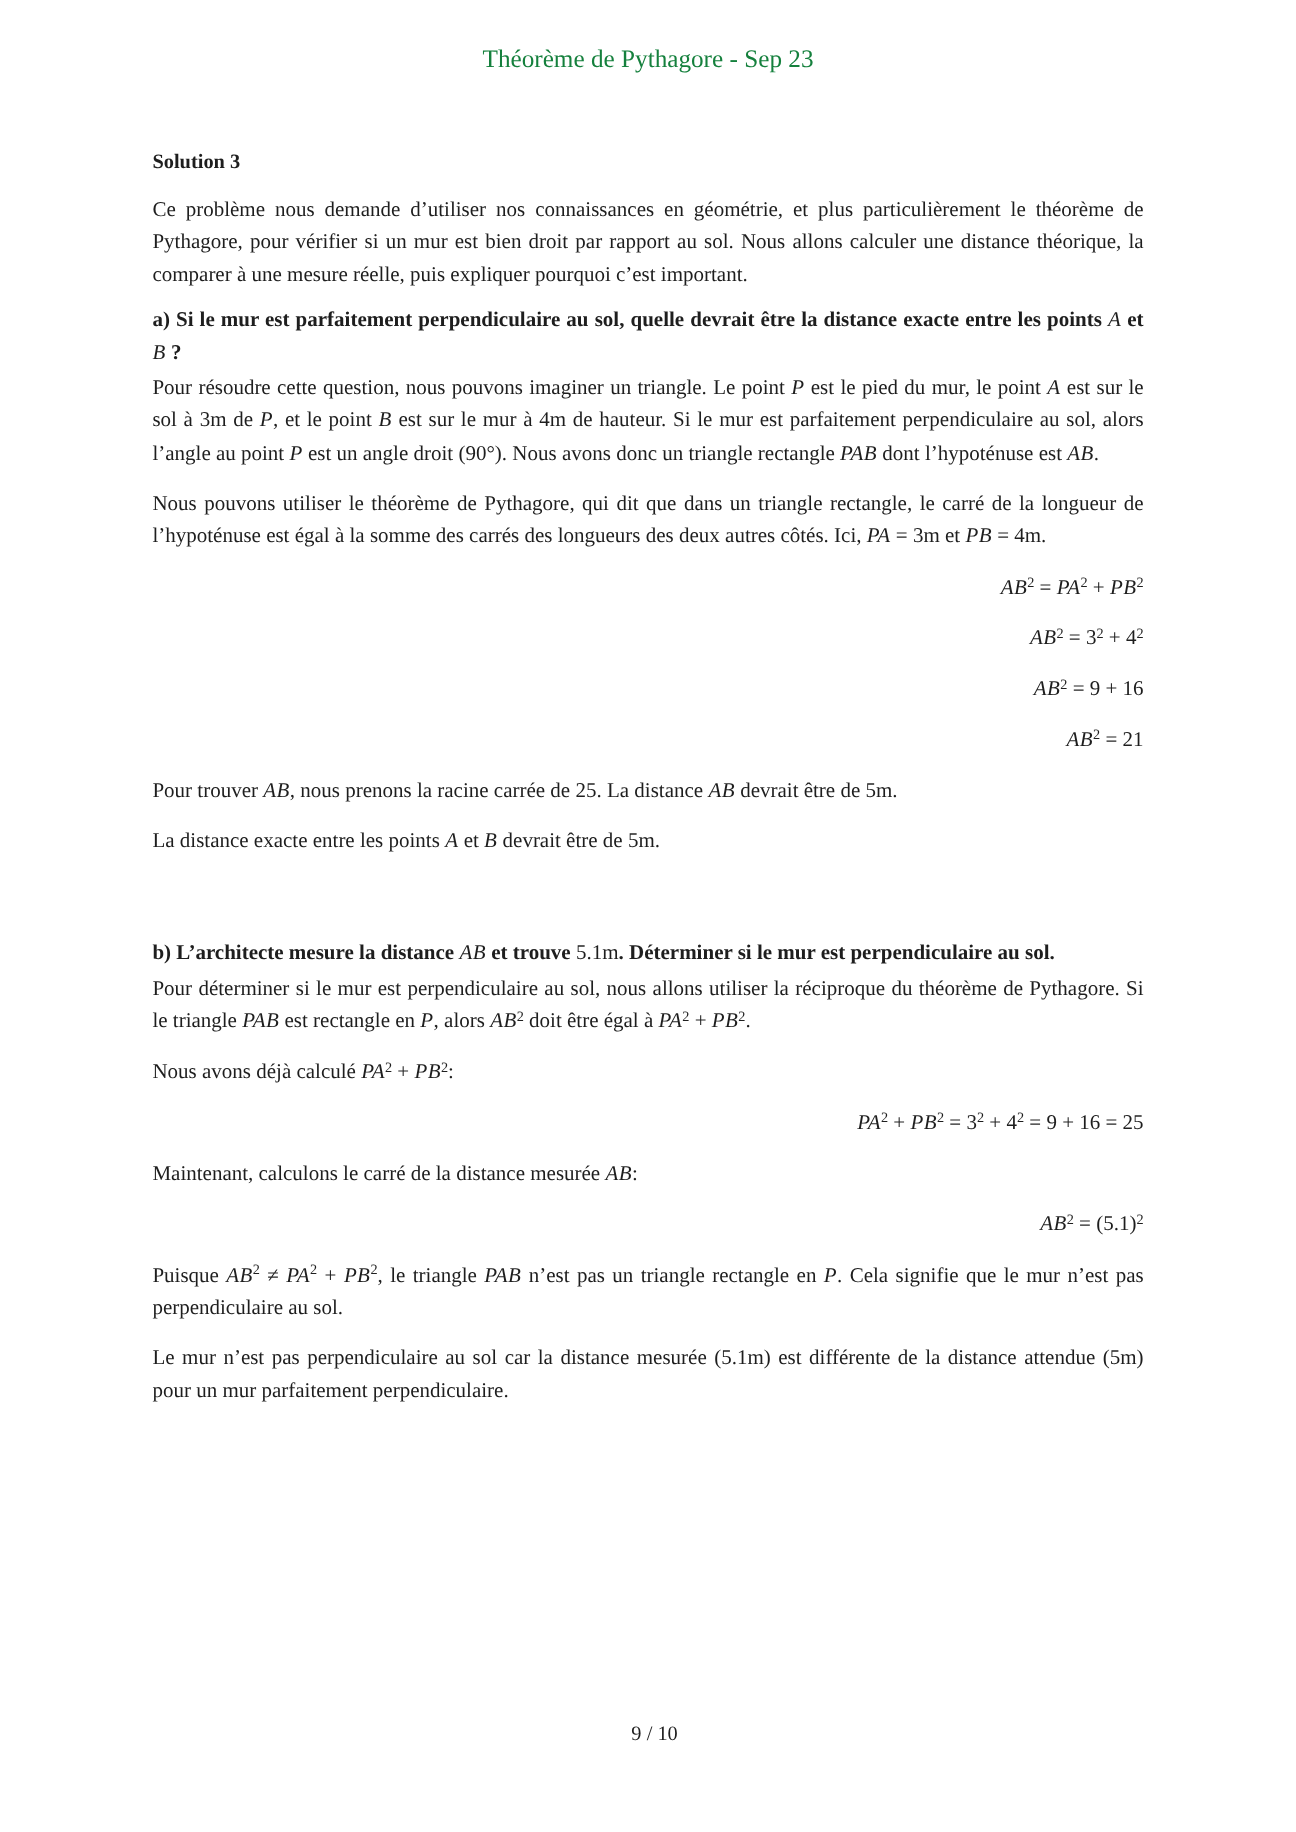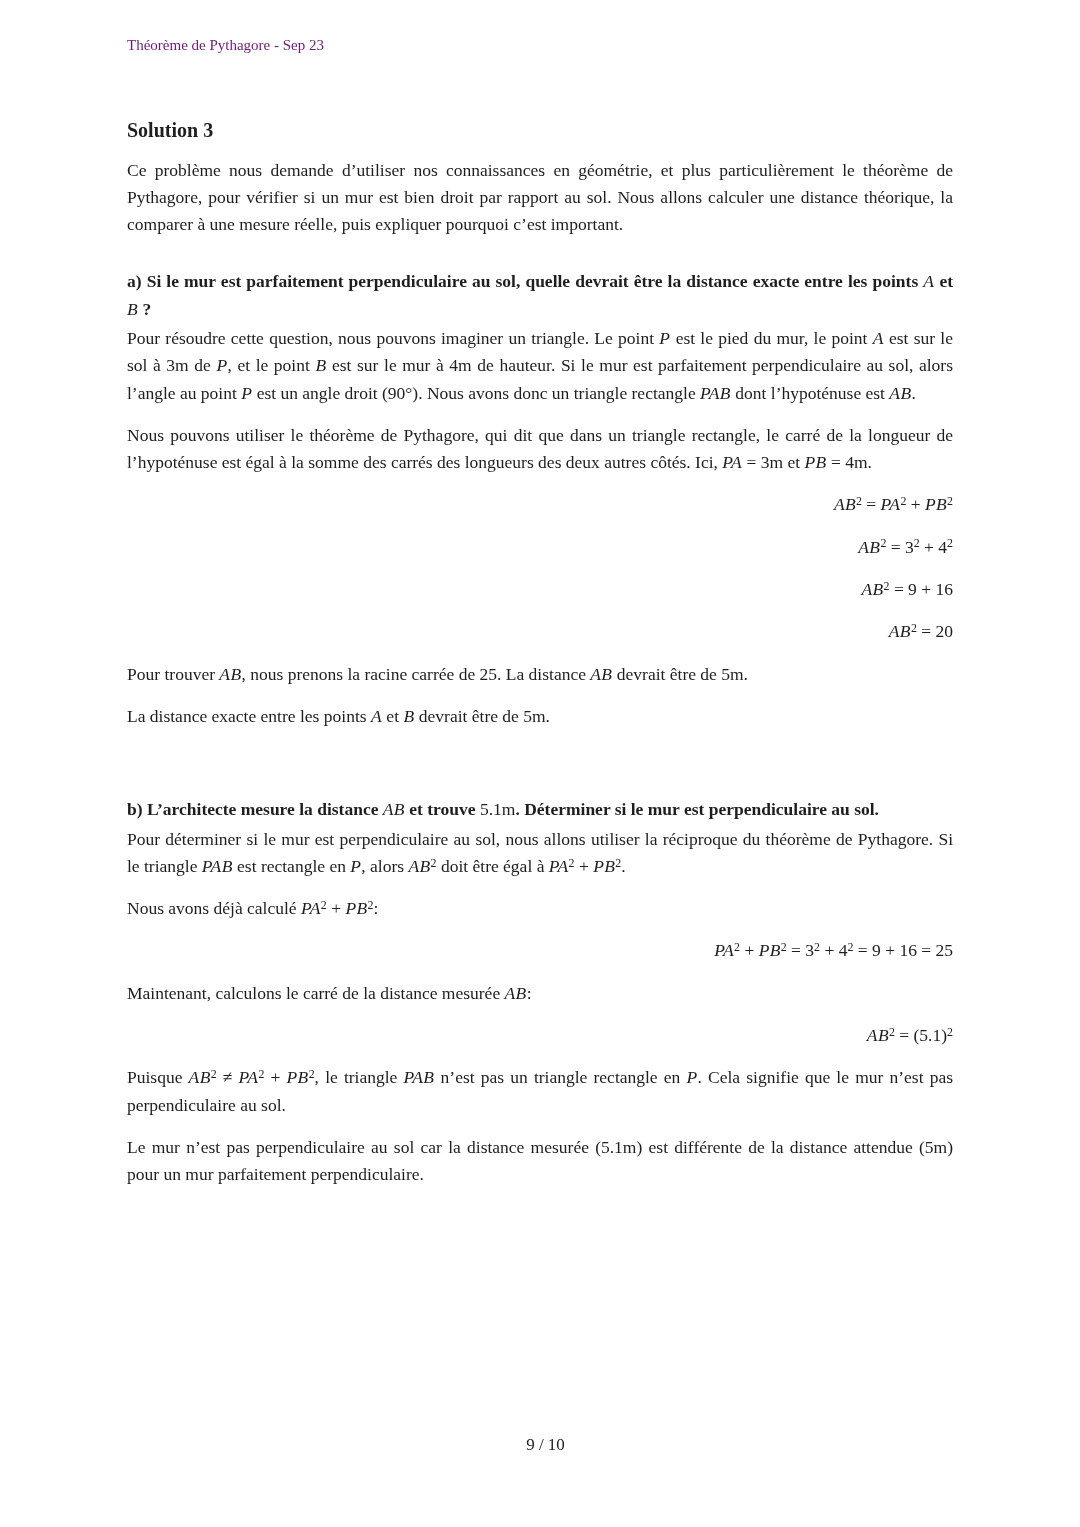--- a/index.html
+++ b/index.html
@@ -15,41 +15,41 @@
     padding: 36px 127px 0 127px;
     background: #ffffff;
     color: #1e1e1e;
     font-family: "Liberation Serif", "DejaVu Serif", serif;
     font-size: 17.5px;
     line-height: 1.56;
     text-align: justify;
     overflow: hidden;
   }
   .header {
-    text-align: left;
-    font-size: 15px;
+    text-align: center;
+    font-size: 21px;
     line-height: 1.3;
-    color: #701a75;
+    color: #15803d;
   }
   .title {
     margin: 62px 0 0 0;
-    font-size: 20px;
+    font-size: 17px;
     font-weight: bold;
     line-height: 1.2;
     text-align: left;
   }
   .para {
     margin: 15px 0 0 0;
     font-family: Liberation Serif, serif;
   }
   .tight {
     margin-top: 2px;
   }
   .qheading {
-    margin-top: 30px;
+    margin-top: 10px;
     font-weight: bold;
   }
   .bsec {
     margin-top: 66px;
   }
   .eq-block {
     margin: 2px 0 0 0;
   }
   .eq {
     text-align: right;
@@ -93,21 +93,21 @@
   <p class="para qheading"><span>a) Si le mur est parfaitement perpendiculaire au sol, quelle devrait être la distance exacte entre les points </span><span class="i">A</span><span> et </span><span class="i">B</span><span> ?</span></p>
 
   <p class="para tight"><span>Pour résoudre cette question, nous pouvons imaginer un triangle. Le point </span><span class="i">P</span><span> est le pied du mur, le point </span><span class="i">A</span><span> est sur le sol à 3m de </span><span class="i">P</span><span>, et le point </span><span class="i">B</span><span> est sur le mur à 4m de hauteur. Si le mur est parfaitement perpendiculaire au sol, alors l’angle au point </span><span class="i">P</span><span> est un angle droit (90°). Nous avons donc un triangle rectangle </span><span class="i">PAB</span><span> dont l’hypoténuse est </span><span class="i">AB</span><span>.</span></p>
 
   <p class="para"><span>Nous pouvons utiliser le théorème de Pythagore, qui dit que dans un triangle rectangle, le carré de la longueur de l’hypoténuse est égal à la somme des carrés des longueurs des deux autres côtés. Ici, </span><span class="i">PA</span><span> = 3m et </span><span class="i">PB</span><span> = 4m.</span></p>
 
   <div class="eq-block">
     <div class="eq"><span class="i">AB</span><sup>2</sup><span> = </span><span class="i">PA</span><sup>2</sup><span> + </span><span class="i">PB</span><sup>2</sup></div>
     <div class="eq"><span class="i">AB</span><sup>2</sup><span> = 3</span><sup>2</sup><span> + 4</span><sup>2</sup></div>
     <div class="eq"><span class="i">AB</span><sup>2</sup><span> = 9 + 16</span></div>
-    <div class="eq"><span class="i">AB</span><sup>2</sup><span> = 20</span></div>
+    <div class="eq"><span class="i">AB</span><sup>2</sup><span> = 21</span></div>
   </div>
 
   <p class="para"><span>Pour trouver </span><span class="i">AB</span><span>, nous prenons la racine carrée de 25. La distance </span><span class="i">AB</span><span> devrait être de 5m.</span></p>
 
   <p class="para"><span>La distance exacte entre les points </span><span class="i">A</span><span> et </span><span class="i">B</span><span> devrait être de 5m.</span></p>
 
   <p class="para qheading bsec"><span>b) L’architecte mesure la distance </span><span class="i">AB</span><span> et trouve </span><span class="n">5.1m</span><span>. Déterminer si le mur est perpendiculaire au sol.</span></p>
 
   <p class="para tight"><span>Pour déterminer si le mur est perpendiculaire au sol, nous allons utiliser la réciproque du théorème de Pythagore. Si le triangle </span><span class="i">PAB</span><span> est rectangle en </span><span class="i">P</span><span>, alors </span><span class="i">AB</span><sup>2</sup><span> doit être égal à </span><span class="i">PA</span><sup>2</sup><span> + </span><span class="i">PB</span><sup>2</sup><span>.</span></p>
 

